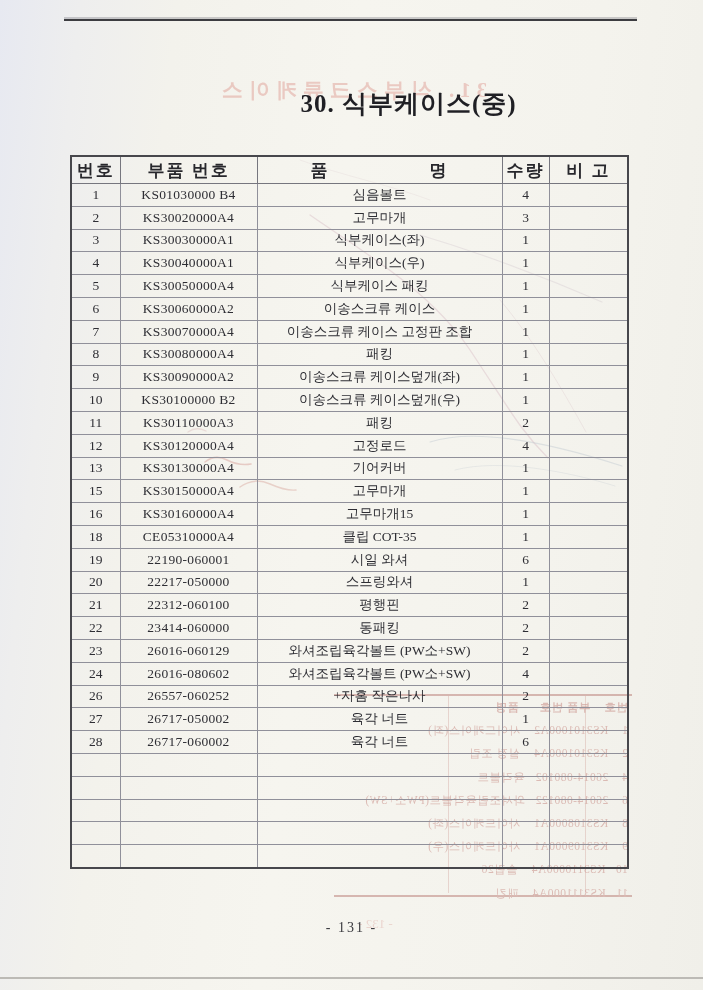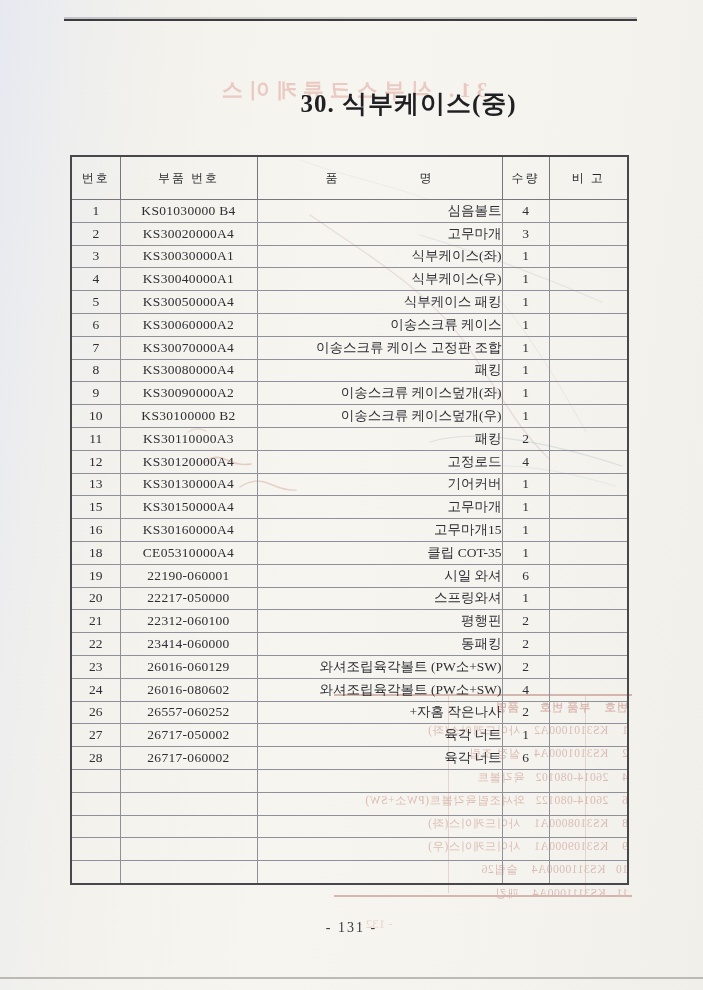--- a/index.html
+++ b/index.html
@@ -34,30 +34,30 @@
   .ghost-row { position:absolute; left:4px; white-space:pre; }
   .ghost-edge { position:absolute; left:0; width:100%; height:2px; background:#bd857e; }
   .ghost-vline { position:absolute; width:1px; background:#cf9a93; opacity:.35; filter:blur(.4px); }
 
   table.parts {
     position:absolute; left:70px; top:155px; width:557px;
     border-collapse:collapse; table-layout:fixed;
     border:2px solid #47474c;
   }
   table.parts th {
-    height:26px; padding:8px; font-size:12px; font-weight:400; letter-spacing:2px;
+    height:26px; padding:0; font-size:17px; font-weight:700; letter-spacing:2px;
     border:1px solid #76767e; white-space:pre; color:#27272c;
   }
   table.parts td {
     height:21.8px; padding:0; border:1px solid #90909a;
     font-size:13.5px; color:#2e2e34; overflow:hidden; white-space:nowrap;
   }
   td.c-no   { text-align:center; font-size:13px; }
   td.c-part { text-align:center; letter-spacing:.3px; }
-  td.c-name { text-align:right; padding-left:9px; }
+  td.c-name { text-align:center; padding-left:9px; }
   td.c-qty  { text-align:center; font-size:13px; }
   td.c-remark { text-align:center; }
 
   .ghost-pagenum {
     position:absolute; top:916px; left:24px; width:100%; text-align:center;
     transform:scaleX(-1); color:#d9a099; opacity:.38; font-size:13px; filter:blur(.5px);
   }
   .page-number {
     position:absolute; top:920px; left:0; width:100%; text-align:center;
     font-size:14px; letter-spacing:2px; color:#38383d;

